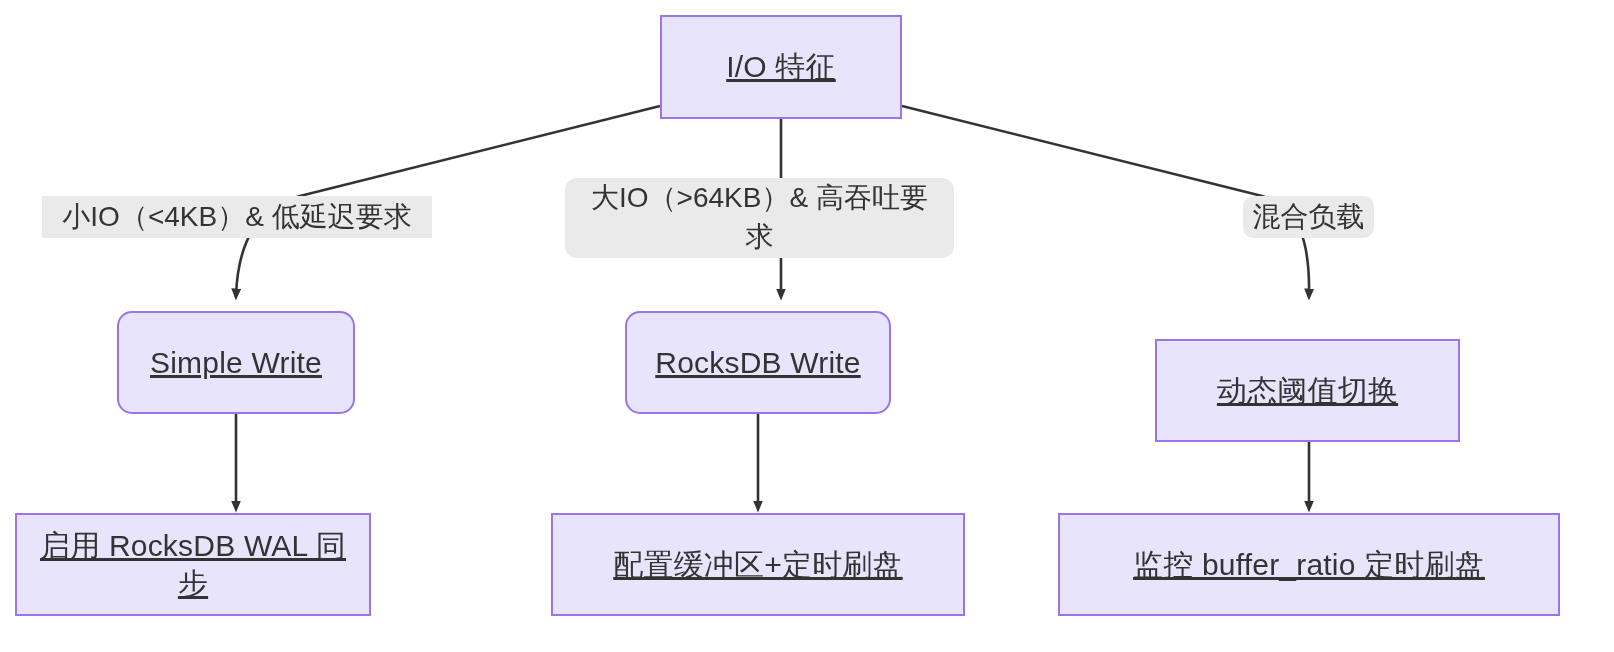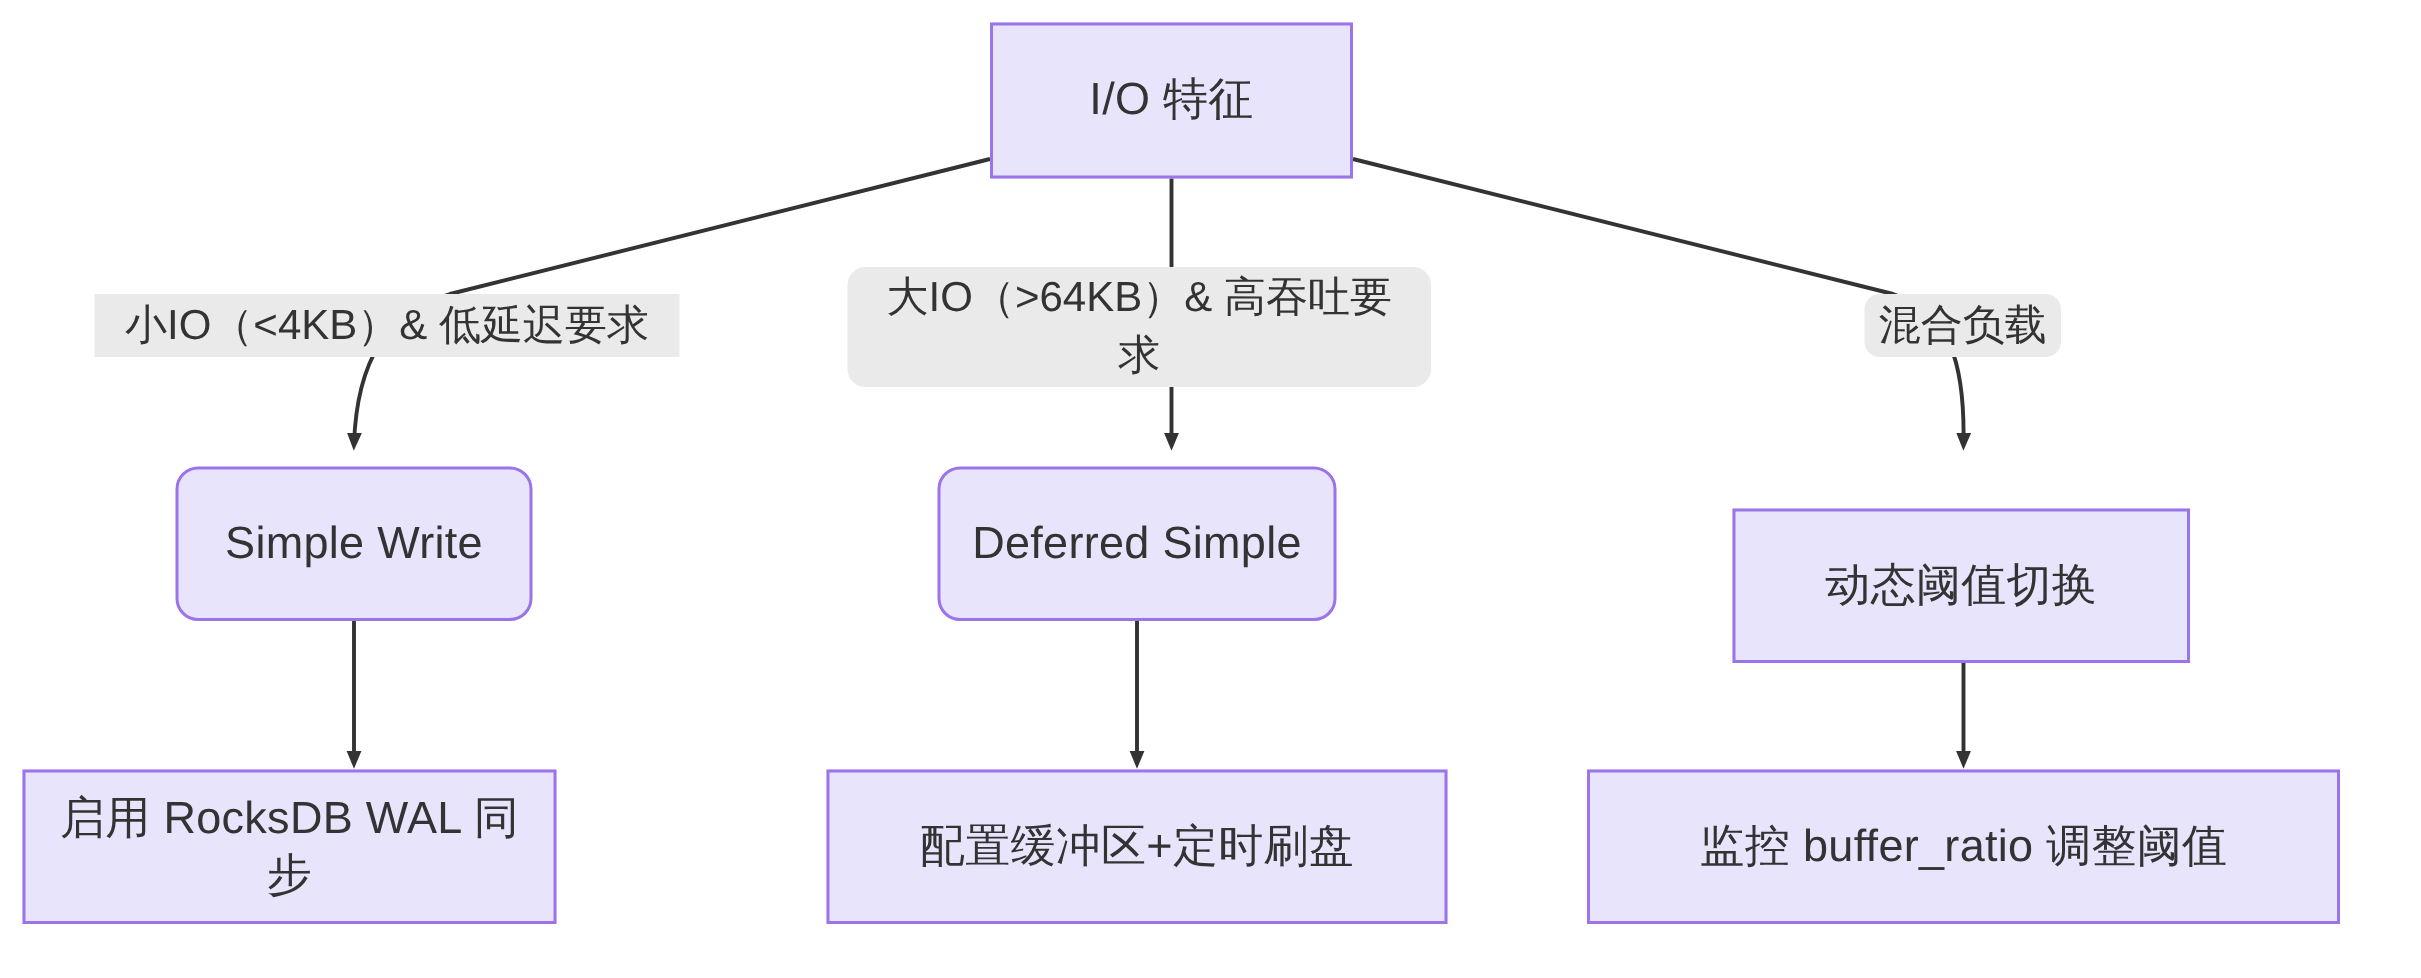--- a/index.html
+++ b/index.html
@@ -39,20 +39,21 @@
     line-height: 1.25;
     letter-spacing: 0.2px;
   }
   .node.rounded {
     border-radius: 15px;
   }
   .node-label {
     display: block;
     padding: 0 10px;
     white-space: pre-line;
+    text-decoration: underline;
   }
   .edge-label {
     position: absolute;
     box-sizing: border-box;
     background: #eaeaea;
     color: #333333;
     font-size: 28px;
     line-height: 1.38;
     text-align: center;
     display: flex;
@@ -89,40 +90,40 @@
 
   <div class="node" style="left:660px; top:15px; width:242px; height:104px;">
     <span class="node-label">I/O 特征</span>
   </div>
 
   <div class="node rounded" style="left:117px; top:311px; width:238px; height:103px;">
     <span class="node-label">Simple Write</span>
   </div>
 
   <div class="node rounded" style="left:625px; top:311px; width:266px; height:103px;">
-    <span class="node-label">Deferred Simple</span>
+    <span class="node-label">RocksDB Write</span>
   </div>
 
   <div class="node" style="left:1155px; top:311px; width:305px; height:103px;margin-top:28px;">
     <span class="node-label">动态阈值切换</span>
   </div>
 
   <div class="node" style="left:15px; top:513px; width:356px; height:103px;">
     <span class="node-label">启用 RocksDB WAL 同步</span>
   </div>
 
   <div class="node" style="left:551px; top:513px; width:414px; height:103px;">
     <span class="node-label">配置缓冲区+定时刷盘</span>
   </div>
 
   <div class="node" style="left:1058px; top:513px; width:502px; height:103px;">
-    <span class="node-label">监控 buffer_ratio 调整阈值</span>
+    <span class="node-label">监控 buffer_ratio 定时刷盘</span>
   </div>
 
-  <div class="edge-label" style="left:42px; top:196px; width:390px; height:42px;margin-left:21px;">
+  <div class="edge-label" style="left:42px; top:196px; width:390px; height:42px;">
     <span>小IO（&lt;4KB）&amp; 低延迟要求</span>
   </div>
 
   <div class="edge-label" style="left:565px; top:178px; width:389px; height:80px;border-radius:12px;">
     <span>大IO（&gt;64KB）&amp; 高吞吐要
 求</span>
   </div>
 
   <div class="edge-label" style="left:1243px; top:196px; width:131px; height:42px;border-radius:10px;">
     <span>混合负载</span>

